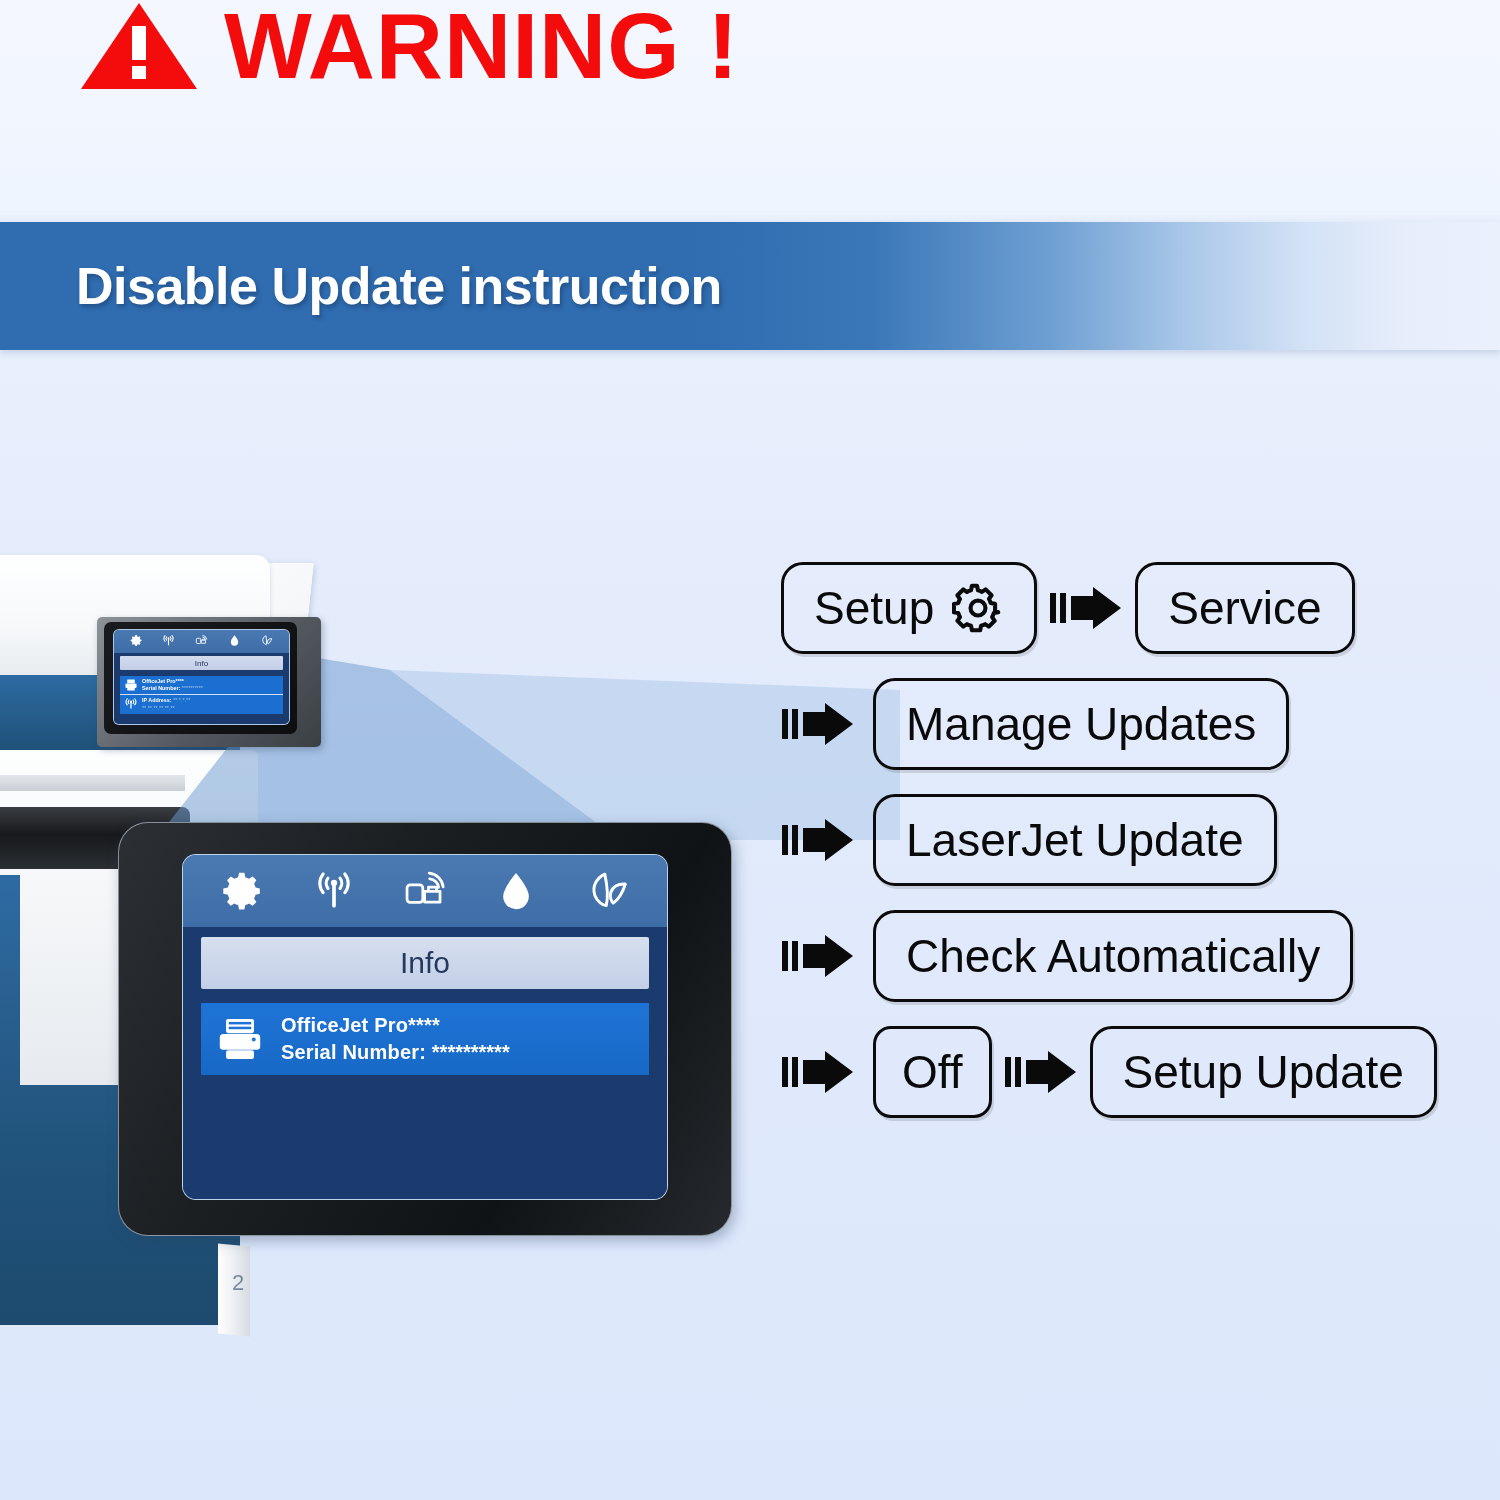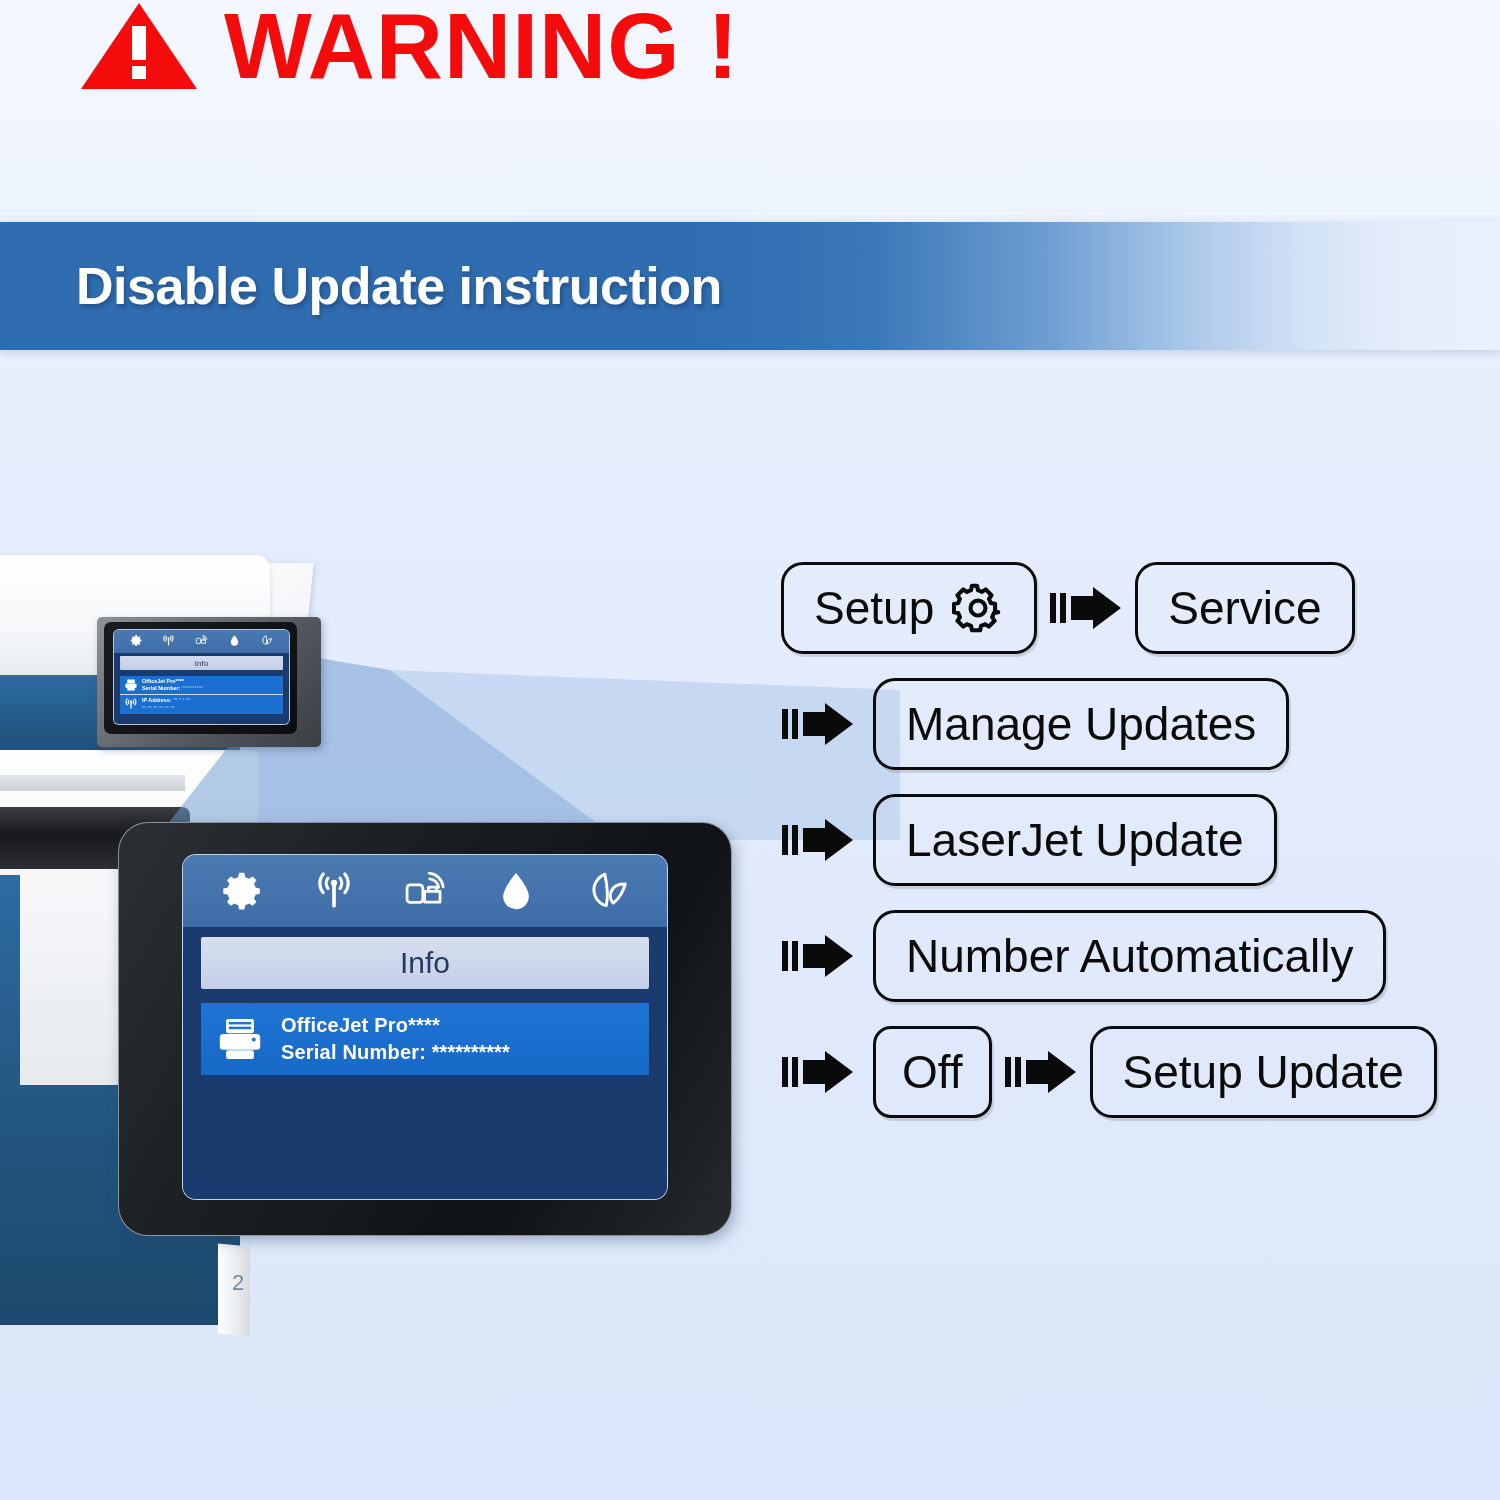--- a/index.html
+++ b/index.html
@@ -479,21 +479,21 @@
     </div>
   </div>
 
   <div class="step-row">
     <svg class="arrow lead" viewBox="0 0 74 54">
       <rect x="1" y="12" width="6" height="30" fill="#0a0a0a"></rect>
       <rect x="11" y="12" width="6" height="30" fill="#0a0a0a"></rect>
       <path d="M22 15h22V6l28 21-28 21v-9H22z" fill="#0a0a0a"></path>
     </svg>
     <div class="pill">
-      <span>Number Automatically</span>
+      <span>Check Automatically</span>
     </div>
   </div>
 
   <div class="step-row">
     <svg class="arrow lead" viewBox="0 0 74 54">
       <rect x="1" y="12" width="6" height="30" fill="#0a0a0a"></rect>
       <rect x="11" y="12" width="6" height="30" fill="#0a0a0a"></rect>
       <path d="M22 15h22V6l28 21-28 21v-9H22z" fill="#0a0a0a"></path>
     </svg>
     <div class="pill small">

